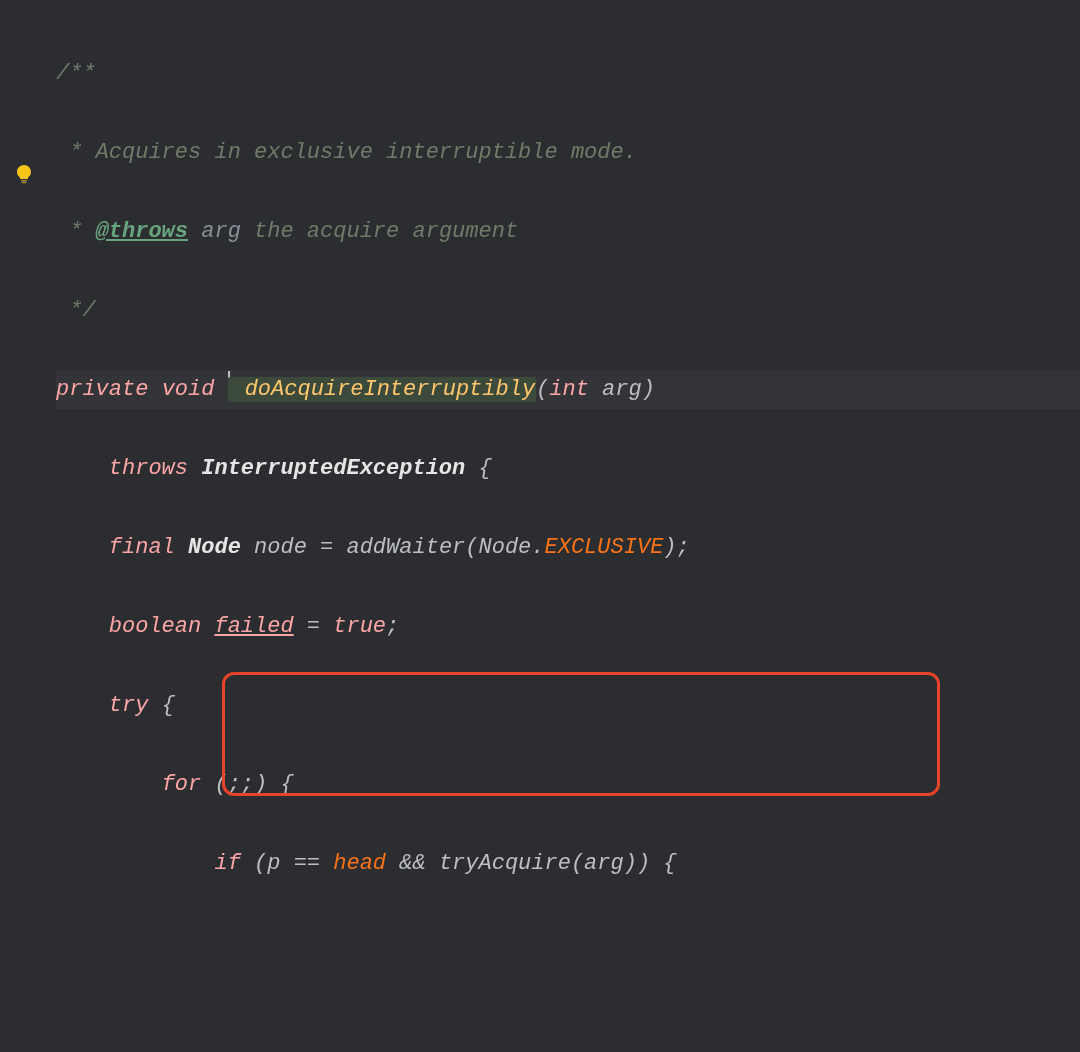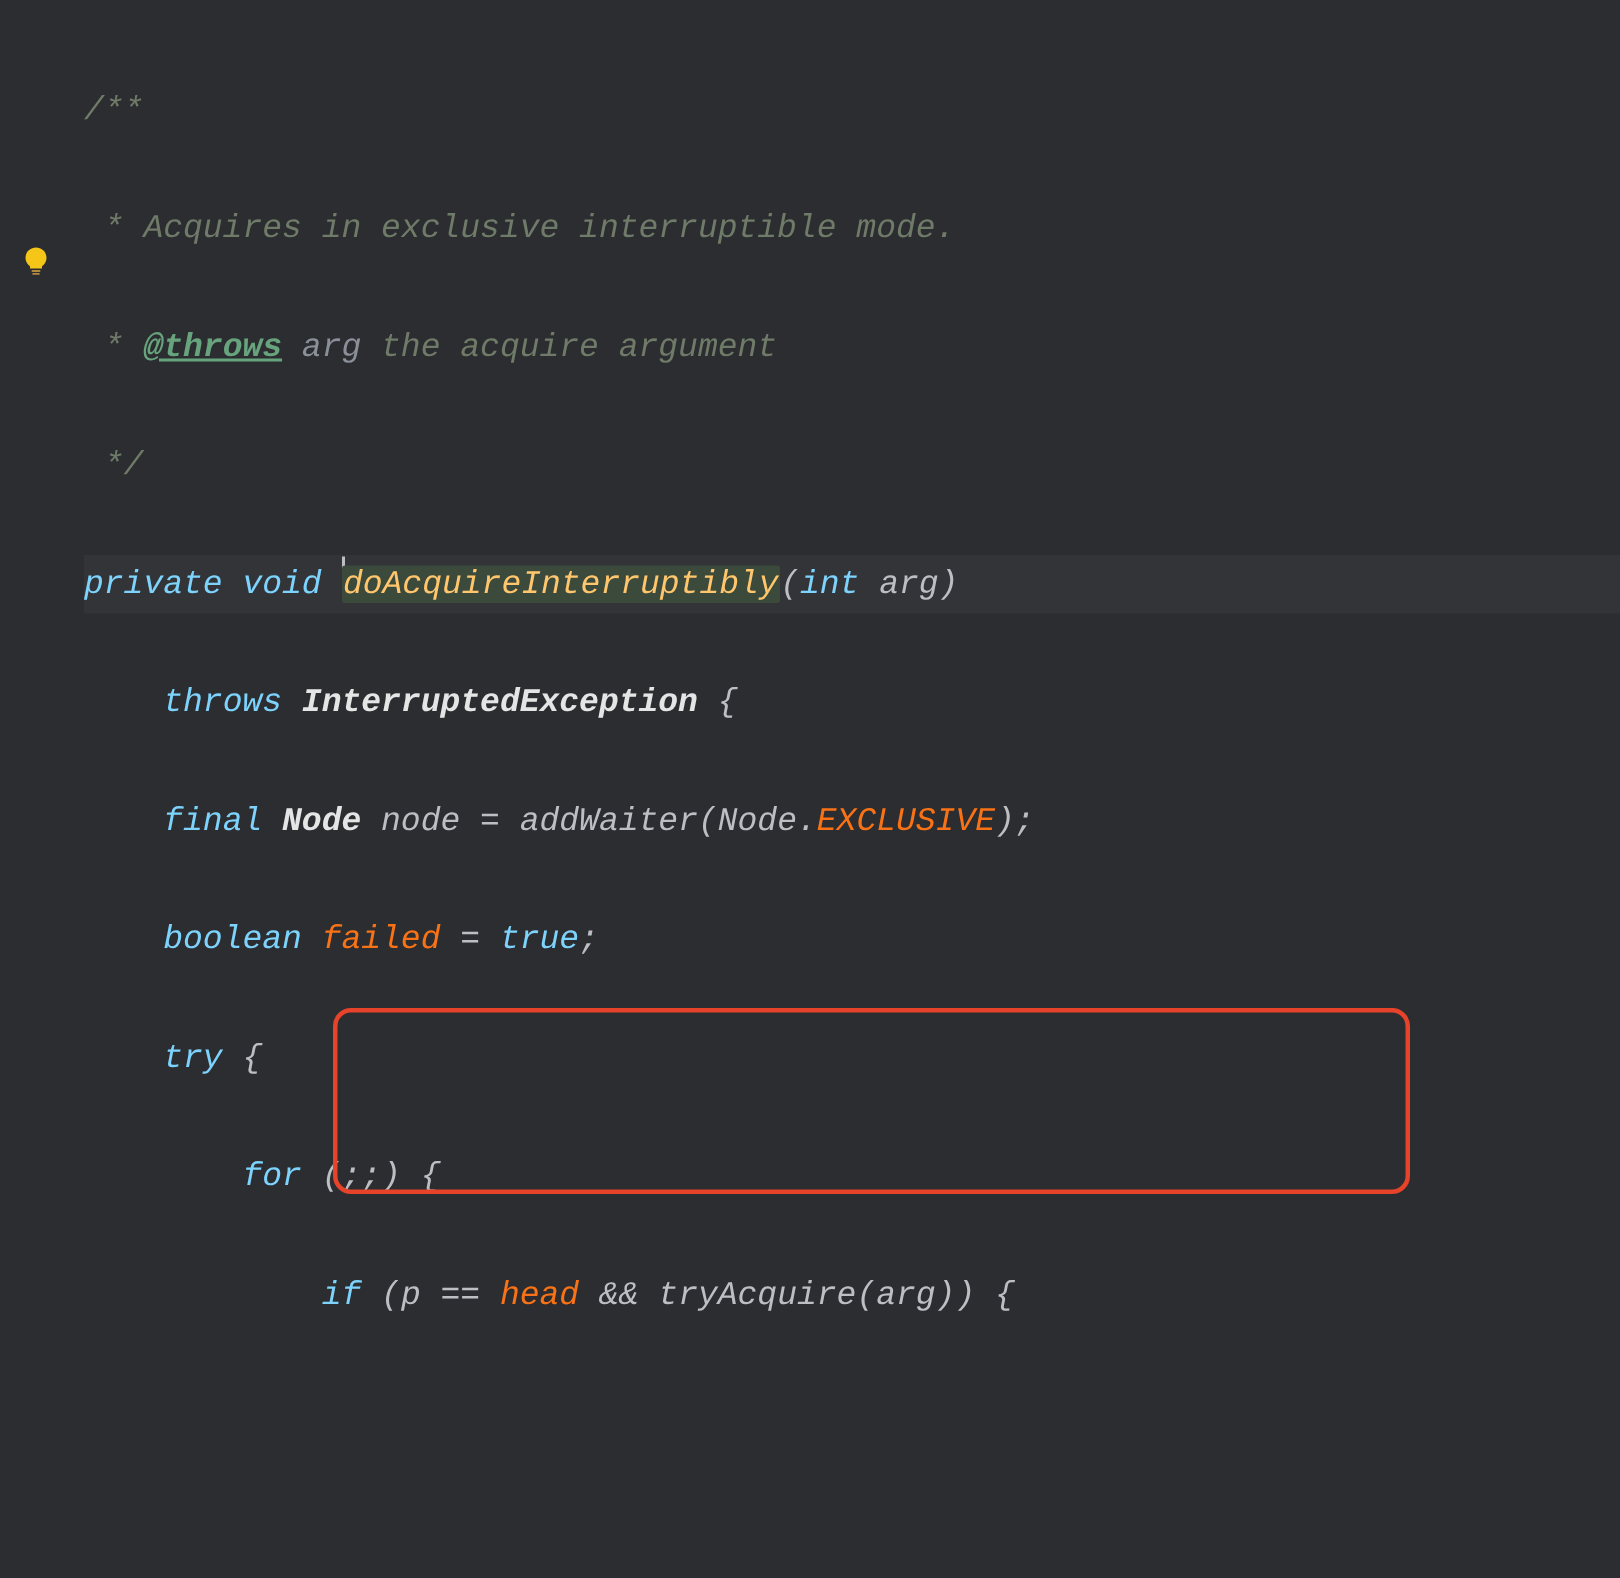--- a/index.html
+++ b/index.html
@@ -52,26 +52,26 @@
   .method-hl {
     background: #3b4a3b;
     border-radius: 2px;
     padding: 0 1px;
   }
 
   
   .tk-comment   { color: #6f7b68; }
   .tk-doc-tag   { color: #67a37c; text-decoration: underline; font-weight: bold; }
   .tk-doc-param { color: #8a8f99; }
-  .tk-keyword   { color: #7dd3fc; }
-  .tk-method    { color: #ffc66d; }
+  .tk-keyword   { color: #fca5a5; }
+  .tk-method    { color: #ffc66d; padding-left: 16px; }
   .tk-type      { color: #e5e5e5; font-weight: bold; }
   .tk-field-it  { color: #f97316; }
   .tk-ident     { color: #bcbec4; }
-  .tk-var-u     { color: #f97316; }
+  .tk-var-u     { color: #fca5a5; text-decoration: underline; }
   .tk-punc      { color: #bcbec4; }
   .tk-op        { color: #bcbec4; }
 
   
   .hl-box {
     position: absolute;
     border: 3px solid #e6432a;
     border-radius: 12px;
     pointer-events: none;
     left: 222px;

